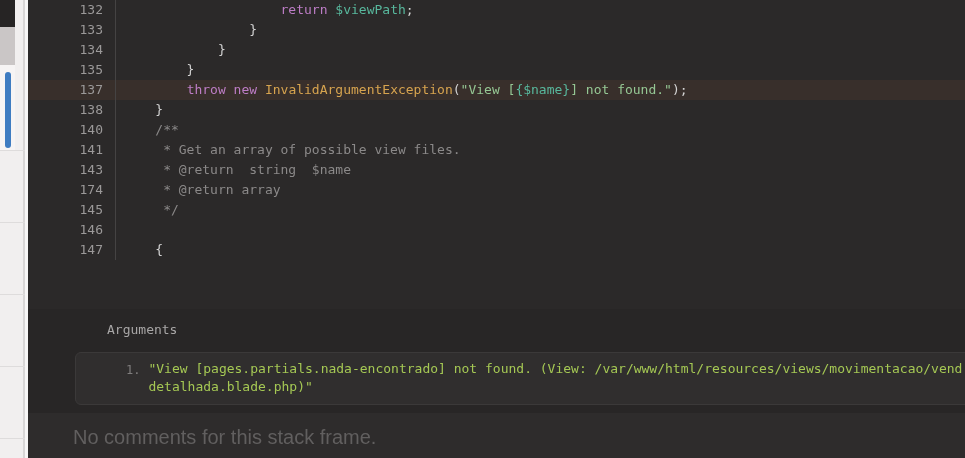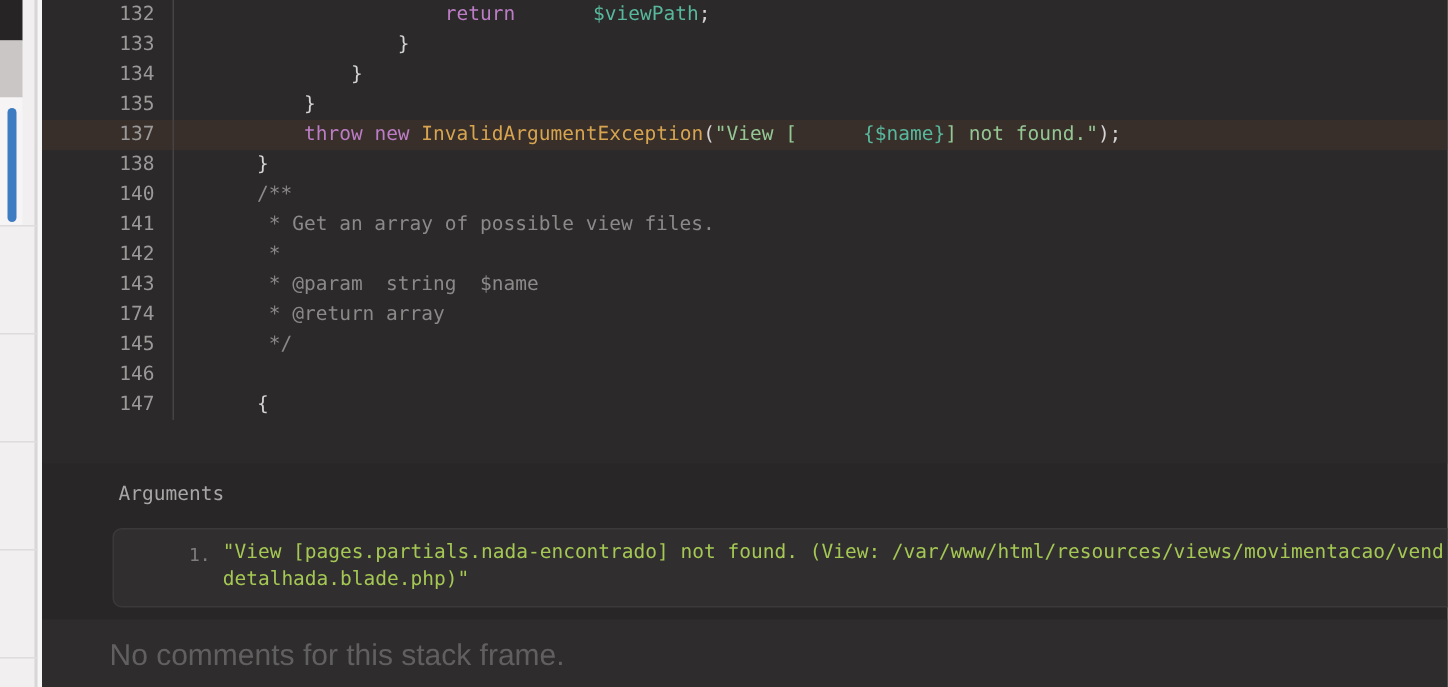--- a/index.html
+++ b/index.html
@@ -22,31 +22,31 @@
   .sb-white{position:absolute;left:0;top:65px;width:15px;height:85px;background:#f6f4f4;}
   .sb-thumb{position:absolute;left:5px;top:72px;width:6px;height:76px;
     background:var(--accent);border-radius:3px;}
   .sb-div{position:absolute;left:0;width:25px;height:1px;background:#dedcdc;}
   
   .main{position:absolute;left:28px;top:0;width:937px;height:458px;
     background:var(--panel-bg);overflow:hidden;}
   
   .code{height:309px;overflow:hidden;background:var(--code-bg);
     font-family:"DejaVu Sans Mono",monospace;font-size:13px;line-height:20px;}
-  .crow{display:flex;height:20px;gap:16px;}
+  .crow{display:flex;height:20px;}
   .crow.hl{background:var(--hl);}
   .ln{flex:0 0 88px;width:88px;text-align:right;padding-right:12px;
     color:var(--lnc);border-right:1px solid #454343;}
   .src{white-space:pre;padding-left:8px;}
   .t-k{color:var(--kw);margin-top:36px;} .t-cl{color:var(--cl);} .t-f{color:var(--fn);}
-  .t-v{color:var(--vr);margin-left:44px;} .t-s{color:var(--str);} .t-p{color:var(--pl);}
+  .t-v{color:var(--vr);} .t-s{color:var(--str);} .t-p{color:var(--pl);}
   .t-cm{color:var(--cm);}
   
   .details{height:104px;padding-top:13px;}
-  .args-title{margin-left:51px;font-family:"DejaVu Sans Mono",monospace;
+  .args-title{margin-left:79px;font-family:"DejaVu Sans Mono",monospace;
     font-size:13px;color:#a8a6a6;}
   .args-box{margin-left:47px;margin-top:15px;width:1400px;
     background:#302e2e;border:1px solid #3b3939;border-radius:6px;
     padding:7px 0 8px 0;}
   .arg-row{display:flex;padding-left:50px;
     font-family:"DejaVu Sans Mono",monospace;font-size:13px;line-height:18px;}
   .arg-num{color:#7f7d7d;font-size:12px;margin-right:8px;padding-top:1px;}
   .arg-text{white-space:pre;color:var(--arg);}
   
   .comments{position:absolute;left:0;right:0;top:413px;bottom:0;
@@ -96,26 +96,22 @@
       </div>
       <div class="crow">
         <span class="ln">140</span>
         <span class="src"><span class="t-cm">    /**</span></span>
       </div>
       <div class="crow">
         <span class="ln">141</span>
         <span class="src"><span class="t-cm">     * Get an array of possible view files.</span></span>
       </div>
       <div class="crow">
-        <span class="ln">142</span>
-        <span class="src"><span class="t-cm">     *</span></span>
-      </div>
-      <div class="crow">
         <span class="ln">143</span>
-        <span class="src"><span class="t-cm">     * @param  string  $name</span></span>
+        <span class="src"><span class="t-cm">     * @return  string  $name</span></span>
       </div>
       <div class="crow">
         <span class="ln">174</span>
         <span class="src"><span class="t-cm">     * @return array</span></span>
       </div>
       <div class="crow">
         <span class="ln">145</span>
         <span class="src"><span class="t-cm">     */</span></span>
       </div>
       <div class="crow">

